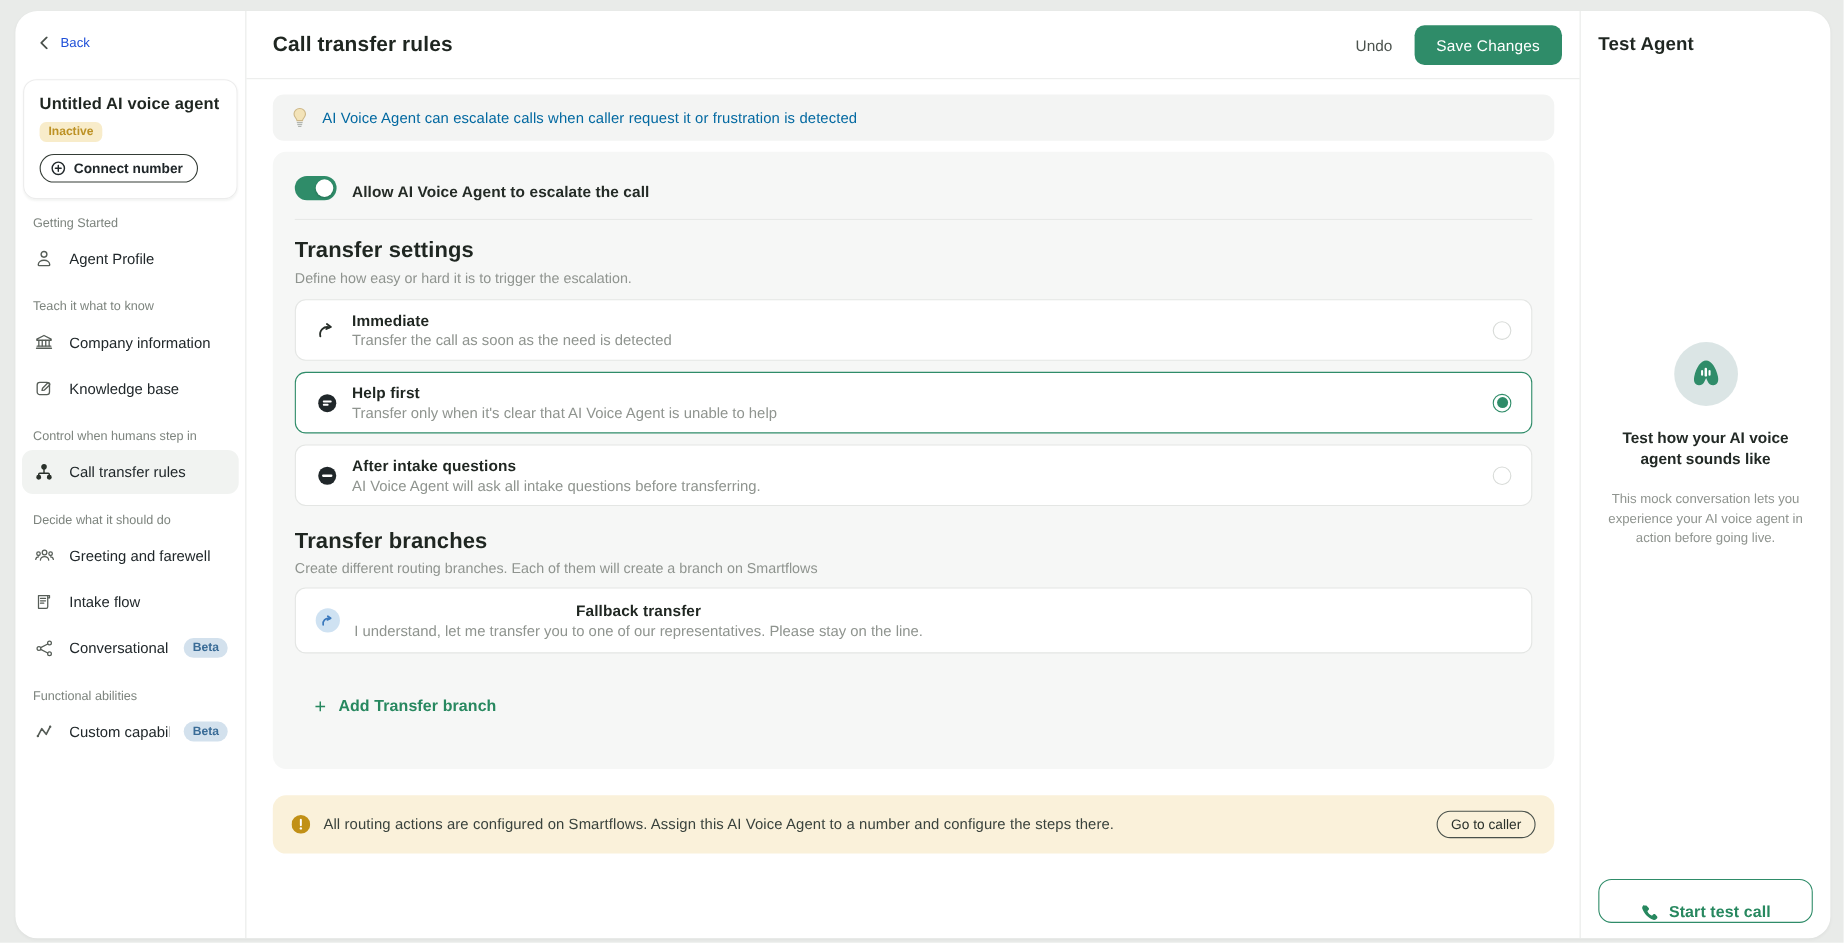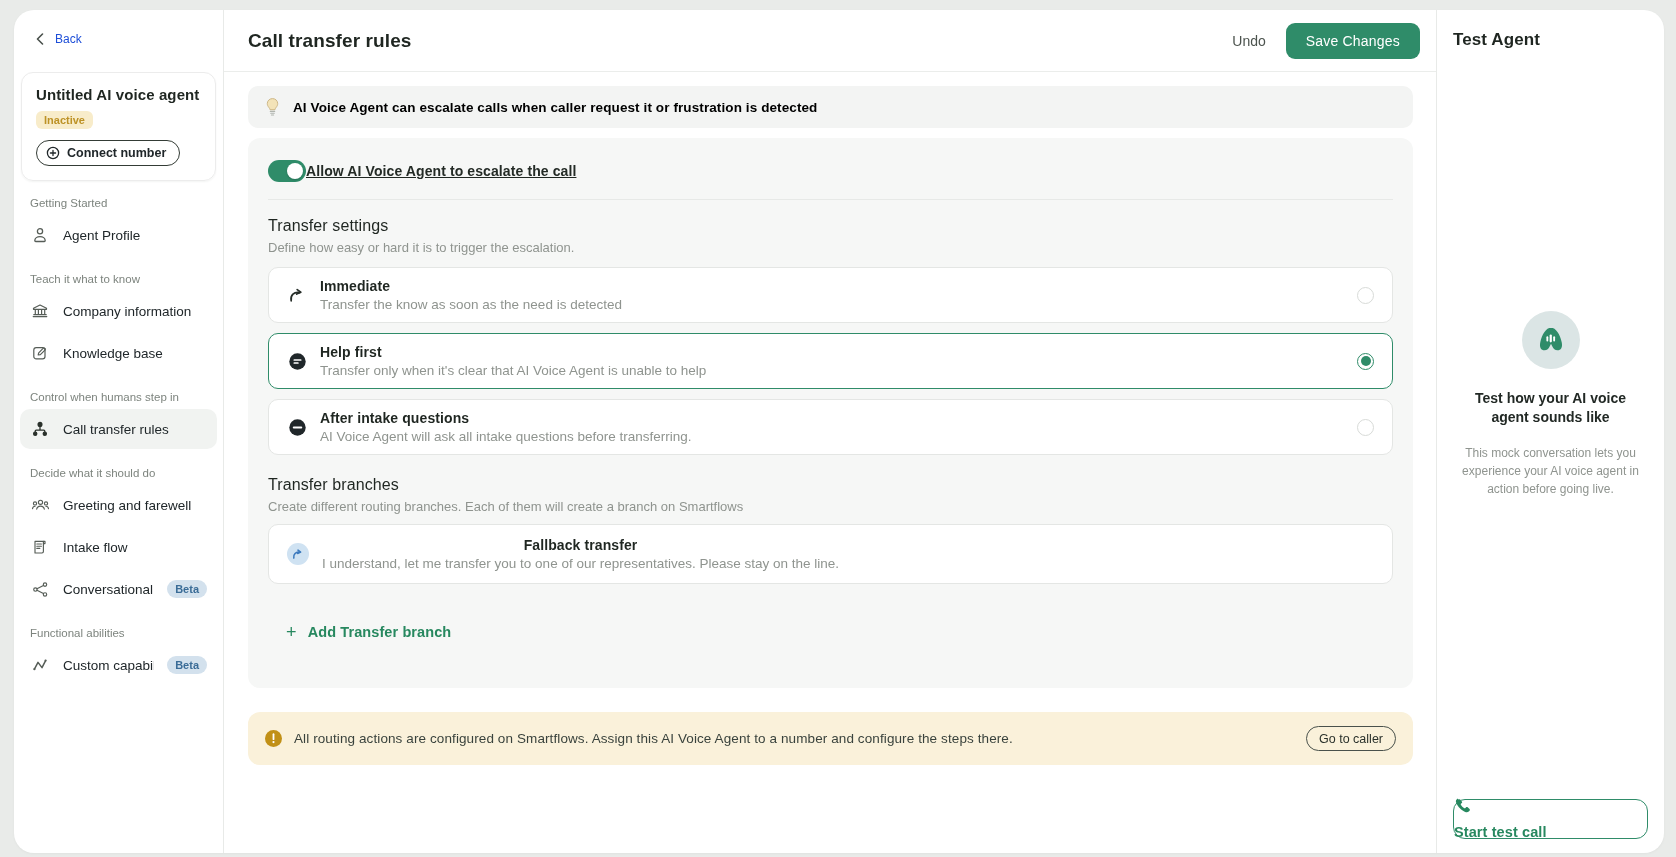--- a/index.html
+++ b/index.html
@@ -88,41 +88,41 @@
   }
 
   .main-body { padding:14px 23px 0 24px; }
 
   .tip-banner {
     margin-top:0; height:42px;
     background:#f3f4f3; border-radius:10px;
     display:flex; align-items:center; gap:13px;
     padding:0 17px;
   }
-  .tip-text { font-size:13.5px; font-weight:bold; color:#000000; letter-spacing:.1px;text-align:right; }
+  .tip-text { font-size:13.5px; font-weight:normal; color:#0369a1; letter-spacing:.1px;text-align:right; }
 
   .settings-card {
     margin-top:10px;
     background:#f6f7f6; border-radius:12px;
     padding:16px 20px 46px 20px;
   }
-  .toggle-row { display:flex; align-items:center; padding:6px 0 2px 0;text-decoration:underline; }
+  .toggle-row { display:flex; align-items:flex-end; gap:14px; padding:6px 0 2px 0; }
   .toggle {
     width:38px; height:22px; border-radius:11px;
     background:#2f8c69; position:relative; cursor:pointer; flex:0 0 38px;
   }
   .toggle .knob {
     position:absolute; top:3px; right:3px;
     width:16px; height:16px; border-radius:50%; background:#fff;
     box-shadow:0 1px 2px rgba(0,0,0,.2);
   }
   .toggle-label { font-size:14px; font-weight:bold; color:#242b26; letter-spacing:.1px; }
   .card-divider { border:none; border-top:1px solid #e7e9e7; margin:15px 0 0 0; }
 
-  .group-title { font-size:16px; font-weight:normal; margin-top:17px; letter-spacing:.1px; }
+  .group-title { font-size:20px; font-weight:bold; margin-top:17px; letter-spacing:.1px; }
   .group-sub { font-size:13px; color:#8f948f; margin-top:5px; }
 
   .option-list { margin-top:12px; display:flex; flex-direction:column; gap:10px; }
   .option-card {
     background:#fff; border:1px solid #e4e6e4; border-radius:10px;
     height:56px; display:flex; align-items:center;
     padding:0 18px 0 18px; cursor:pointer;
   }
   .option-card.selected { border:1.5px solid #2f8c69; }
   .option-icon { width:20px; height:20px; flex:0 0 20px; display:flex; align-items:center; justify-content:center; margin-right:13px; color:#272e29; }
@@ -179,22 +179,22 @@
   .test-center { flex:1 1 auto; display:flex; flex-direction:column; align-items:center; justify-content:center; text-align:center; margin-top:-40px; }
   .avatar {
     width:58px; height:58px; border-radius:50%;
     background:#dbe5e5; display:flex; align-items:center; justify-content:center;
   }
   .test-heading { margin-top:20px; font-size:14px; font-weight:bold; line-height:1.35; width:186px; color:#222925; }
   .test-desc { margin-top:17px; font-size:12px; color:#8f948f; line-height:1.5; width:198px; }
   .start-call-btn {
     height:40px; border:1.4px solid #2f8c69; border-radius:12px;
     background:#fff; color:#27885f;
-    display:flex; align-items:flex-start; justify-content:center; gap:10px;
-    font-size:14.5px; font-weight:bold; cursor:pointer; font-family:inherit; letter-spacing:.1px;flex-direction:column;
+    display:flex; align-items:flex-end; justify-content:center; gap:10px;
+    font-size:14.5px; font-weight:bold; cursor:pointer; font-family:inherit; letter-spacing:.1px;
   }
 </style>
 </head>
 <body>
 
 <div class="page">
   <div class="app">
 
     <aside class="sidebar">
       <div class="back-row">
@@ -355,21 +355,21 @@
 
             <div class="option-card">
               <span class="option-icon">
                 <svg width="19" height="17" viewBox="0 0 19 17" fill="none" stroke="#272e29" stroke-width="1.7" stroke-linecap="round" stroke-linejoin="round">
                     <path d="M3.2 13.8C2 8.6 6.3 4.2 11.6 5.6"></path>
                     <path d="M9.2 2.6l3.6 2.6-4.1 1.9"></path>
                   </svg>
               </span>
               <span class="option-texts">
                 <span class="option-title">Immediate</span>
-                <span class="option-desc">Transfer the know as soon as the need is detected</span>
+                <span class="option-desc">Transfer the call as soon as the need is detected</span>
               </span>
               <span class="radio"></span>
             </div>
 
             <div class="option-card selected">
               <span class="option-icon">
                 <svg width="19" height="19" viewBox="0 0 19 19">
                     <circle cx="9.5" cy="9.5" r="8.2" fill="#20272a"></circle>
                     <path d="M6.3 8h6.4M6.3 11h3.6" stroke="#fff" stroke-width="1.7" stroke-linecap="round"></path>
                   </svg>

